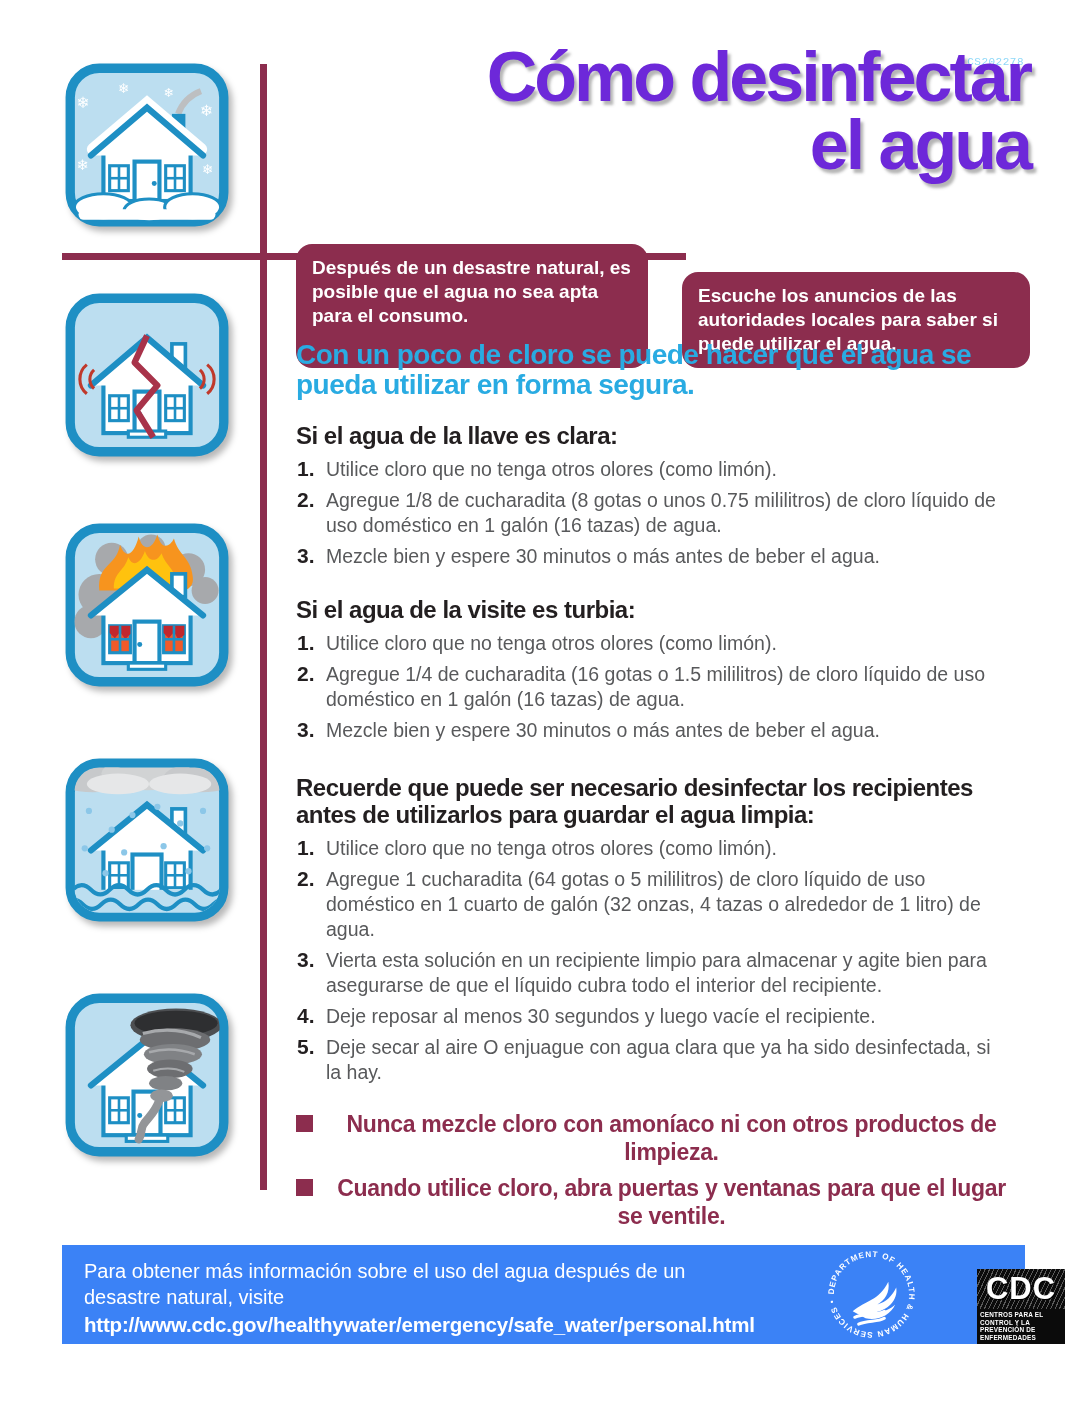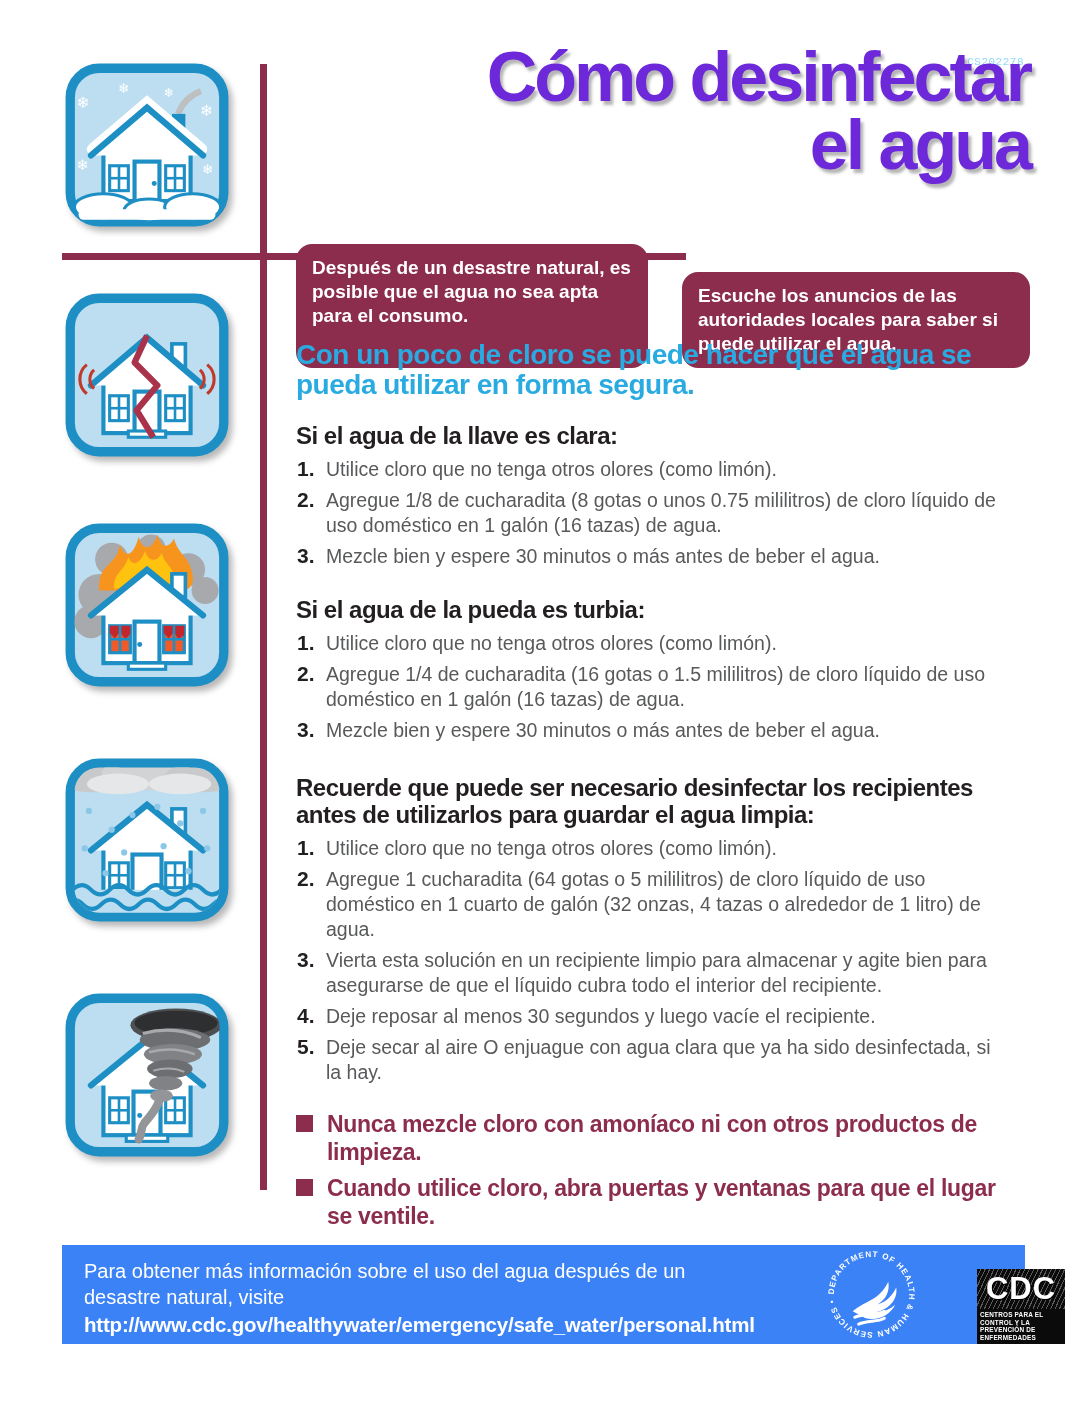--- a/index.html
+++ b/index.html
@@ -44,21 +44,21 @@
   h3.sec.gap3 { margin-top:31px; }
 
   ol.steps { list-style:none; counter-reset:step; margin:8px 0 0 0; padding:0; width:700px; }
   ol.steps li { counter-increment:step; position:relative; padding-left:30px;
     color:#58595B; font-size:19.5px; line-height:25px; margin-bottom:6px; }
   ol.steps li::before { content:counter(step) "."; position:absolute; left:1px; top:-1px;
     font-weight:bold; font-size:21px; color:#231F20; }
 
   ul.warnings { list-style:none; margin:25px 0 0 0; padding:0; width:720px; }
   ul.warnings li { position:relative; padding-left:31px; color:#8C2D4E; font-weight:bold;
-    font-size:23px; line-height:28px; margin-bottom:8px; letter-spacing:-0.3px; }
+    font-size:23px; line-height:28px; margin-bottom:8px; letter-spacing:-0.3px;text-align:center; }
   ul.warnings li::before { content:""; position:absolute; left:0; top:5px;
     width:17px; height:17px; background:#8C2D4E; }
 
   
   .footer { position:absolute; left:62px; top:1245px; width:963px; height:99px; background:#3b82f6; }
   .footer-text { position:absolute; left:22px; top:13px; width:620px;
     color:#ffffff; font-size:20px; line-height:26px; }
   .footer-url { display:block; font-weight:bold; font-size:20.5px; margin-top:2px; letter-spacing:-0.2px; }
   .hhs-seal { position:absolute; left:763px; top:3px; width:93px; height:93px; }
   .cdc-logo { position:absolute; left:874px; top:24px; width:88px;padding-left:41px; }
@@ -254,21 +254,21 @@
       <h3 class="sec">Si el agua de la llave es clara:</h3>
       <ol class="steps">
 
       <li class="step">Utilice cloro que no tenga otros olores (como limón).</li>
           <li class="step">Agregue 1/8 de cucharadita (8 gotas o unos 0.75 mililitros) de cloro líquido de uso doméstico en 1 galón (16 tazas) de agua.</li>
           <li class="step">Mezcle bien y espere 30 minutos o más antes de beber el agua.</li>
         </ol>
     </section>
 
     <section>
-      <h3 class="sec gap2">Si el agua de la pueda es turbia:</h3>
+      <h3 class="sec gap2">Si el agua de la visite es turbia:</h3>
       <ol class="steps">
 
       <li class="step">Utilice cloro que no tenga otros olores (como limón).</li>
           <li class="step">Agregue 1/4 de cucharadita (16 gotas o 1.5 mililitros) de cloro líquido de uso doméstico en 1 galón (16 tazas) de agua.</li>
           <li class="step">Mezcle bien y espere 30 minutos o más antes de beber el agua.</li>
         </ol>
     </section>
 
     <section>
       <h3 class="sec gap3">Recuerde que puede ser necesario desinfectar los recipientes antes de utilizarlos para guardar el agua limpia:</h3>

